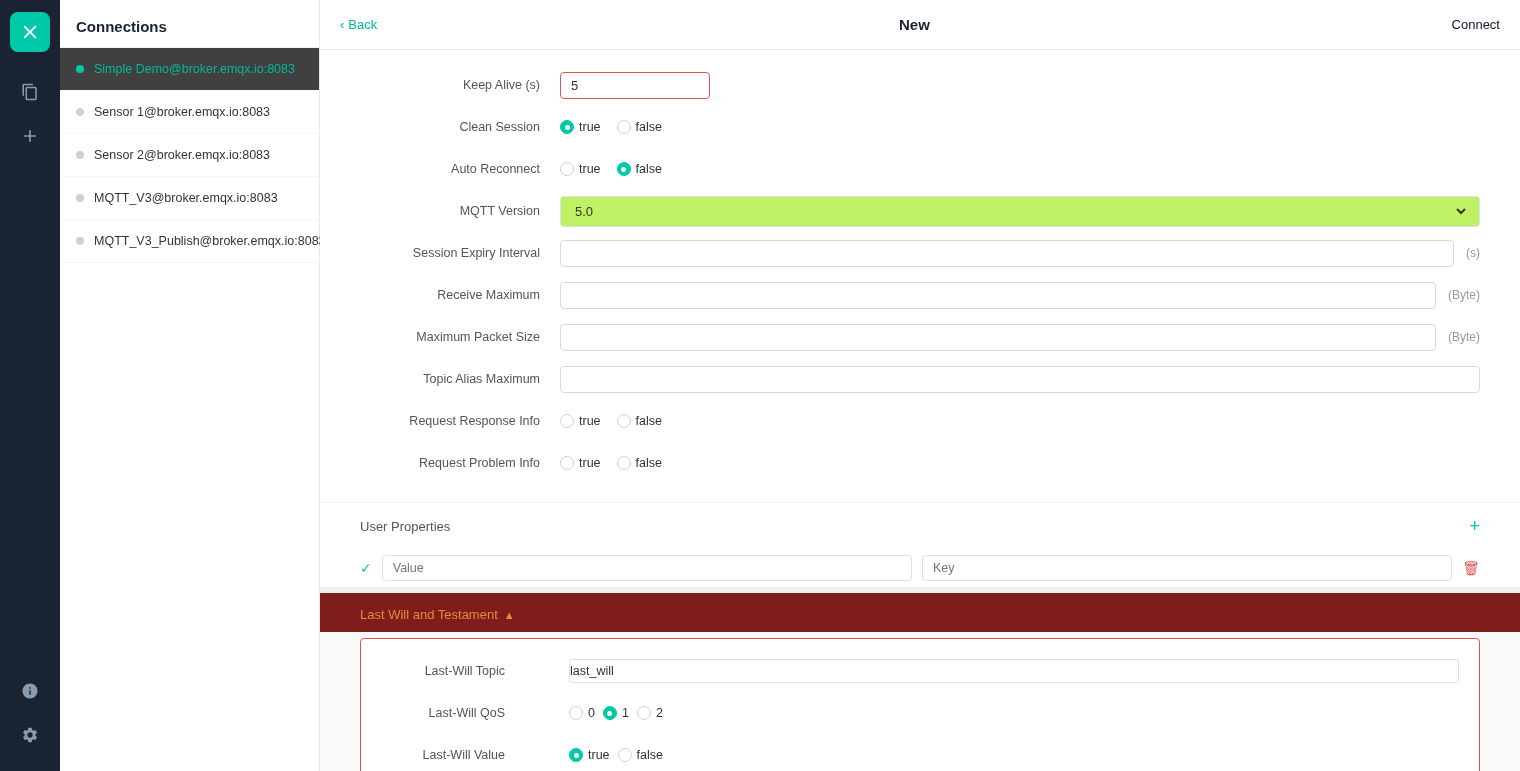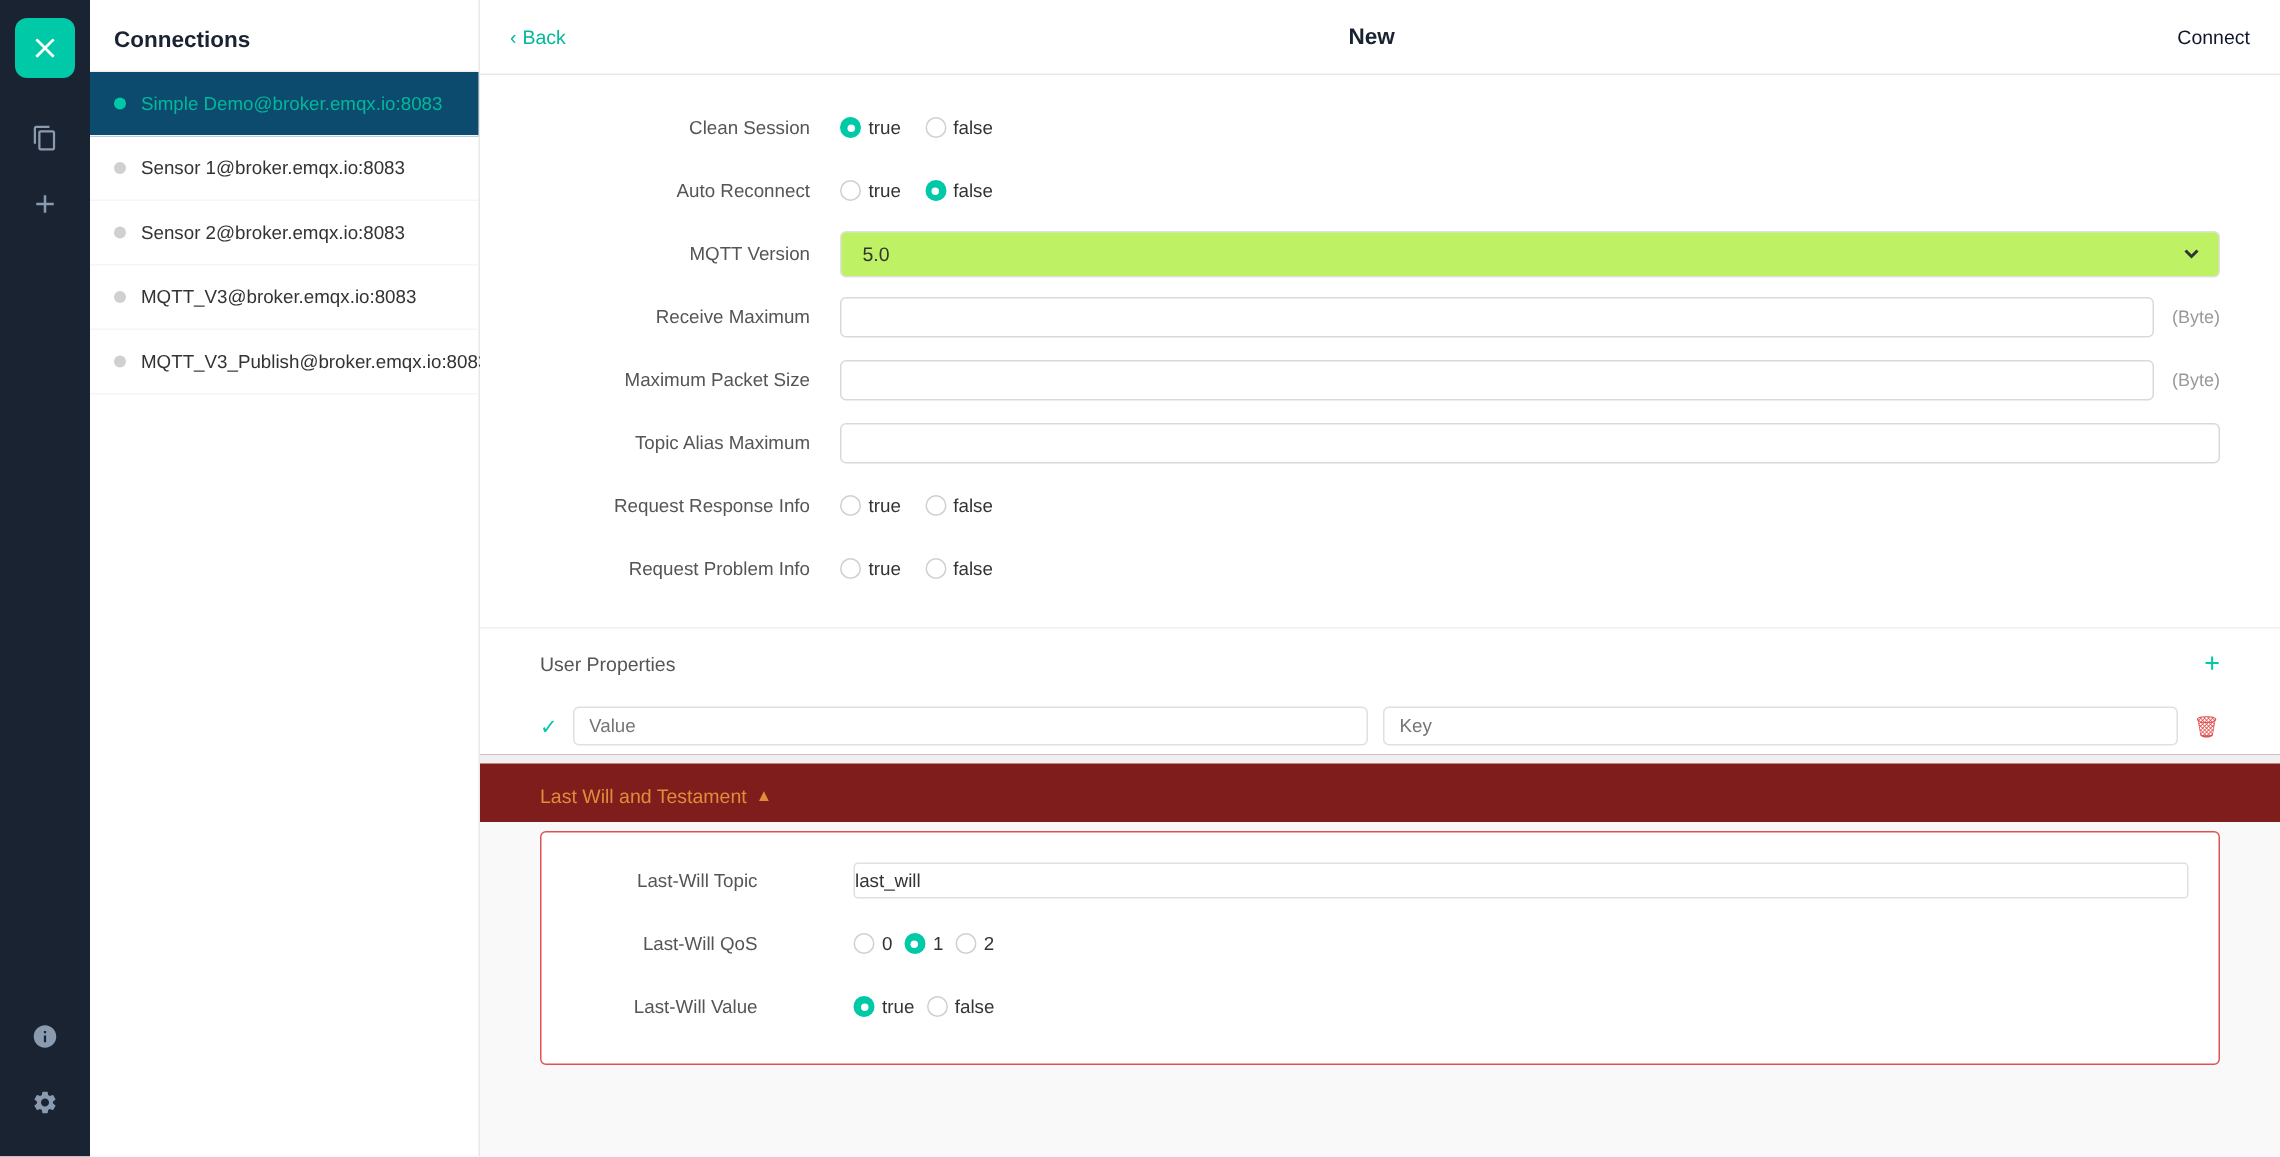--- a/index.html
+++ b/index.html
@@ -53,21 +53,21 @@
       padding: 14px 16px;
       display: flex;
       align-items: center;
       gap: 10px;
       cursor: pointer;
       font-size: 12.5px;
       color: #333;
       border-bottom: 1px solid #f5f5f5;
     }
     .connection-item.active {
-      background: #0c4a6e;
+      background: #404040;
       color: #00b89a;
     }
     .connection-dot {
       width: 8px; height: 8px;
       border-radius: 50%;
       background: #d0d0d0;
       flex-shrink: 0;
     }
     .connection-dot.active { background: #00c9a7; }
 
@@ -409,20 +409,26 @@
       <span>‹</span>
       <span>Back</span>
     </div>
     <div class="page-title">New</div>
     <button class="connect-btn">Connect</button>
   </div>
 
   <div class="form-area">
     <div class="form-section">
 
+      <div class="form-row">
+        <div class="form-label">Keep Alive (s)</div>
+        <div class="form-control-area">
+          <input type="text" class="text-input keep-alive-input highlighted-input" value="5" style="">
+        </div>
+      </div>
 
       <div class="form-row">
         <div class="form-label">Clean Session</div>
         <div class="form-control-area radio-group">
           <div class="radio-item">
             <div class="radio-circle selected"></div>
             <span class="radio-label">true</span>
           </div>
           <div class="radio-item">
             <div class="radio-circle"></div>
@@ -451,20 +457,27 @@
           <div class="select-input">
             <select>
               <option value="5.0" selected="">5.0</option>
               <option value="3.1.1">3.1.1</option>
               <option value="3.1">3.1</option>
             </select>
           </div>
         </div>
       </div>
 
+      <div class="form-row">
+        <div class="form-label">Session Expiry Interval</div>
+        <div class="form-control-area">
+          <input type="text" class="text-input full-width-input" value="" style="">
+          <span class="unit-label">(s)</span>
+        </div>
+      </div>
 
       <div class="form-row">
         <div class="form-label">Receive Maximum</div>
         <div class="form-control-area">
           <input type="text" class="text-input full-width-input" value="" style="">
           <span class="unit-label">(Byte)</span>
         </div>
       </div>
 
       <div class="form-row">

